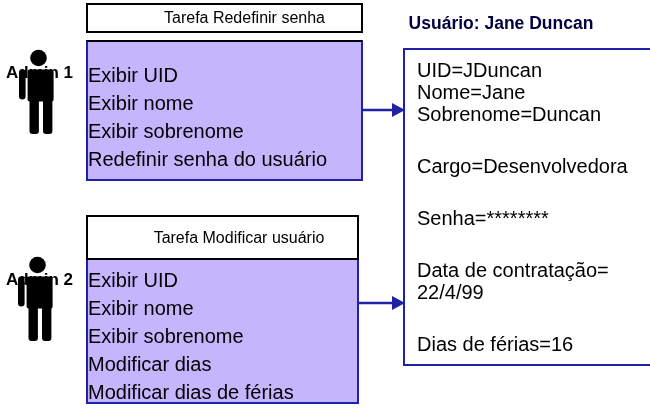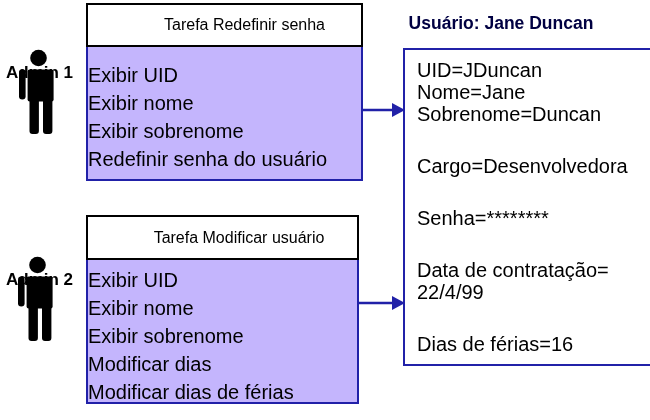--- a/index.html
+++ b/index.html
@@ -38,21 +38,21 @@
 
   <div class="admin-label" style="left:6px;top:20px;">Admin 1</div>
   <svg class="person-icon" style="left:17px;top:49px;" width="42" height="86" viewBox="0 0 42 86">
     <circle cx="21.5" cy="9" r="8.3" fill="#000"></circle>
     <rect x="2" y="20.5" width="6.6" height="30" rx="3.3" fill="#000"></rect>
     <rect x="10.6" y="20.5" width="26" height="32" rx="2" fill="#000"></rect>
     <rect x="12.5" y="46" width="9.4" height="39" rx="3" fill="#000"></rect>
     <rect x="26" y="46" width="9.4" height="39" rx="3" fill="#000"></rect>
   </svg>
 
-  <div class="task-header" style="left:86px;top:3px;width:277px;height:44px;padding-left:40px;">
+  <div class="task-header" style="left:86px;top:3px;width:277px;height:30px;padding-left:40px;">
     <span>Tarefa Redefinir senha</span>
   </div>
   <div class="task-body" style="left:86px;top:40px;width:277px;height:141px;padding-top:19px;">
     <div>Exibir UID</div>
     <div>Exibir nome</div>
     <div>Exibir sobrenome</div>
     <div>Redefinir senha do usuário</div>
   </div>
 
   <div class="admin-label" style="left:6px;top:227px;">Admin 2</div>

